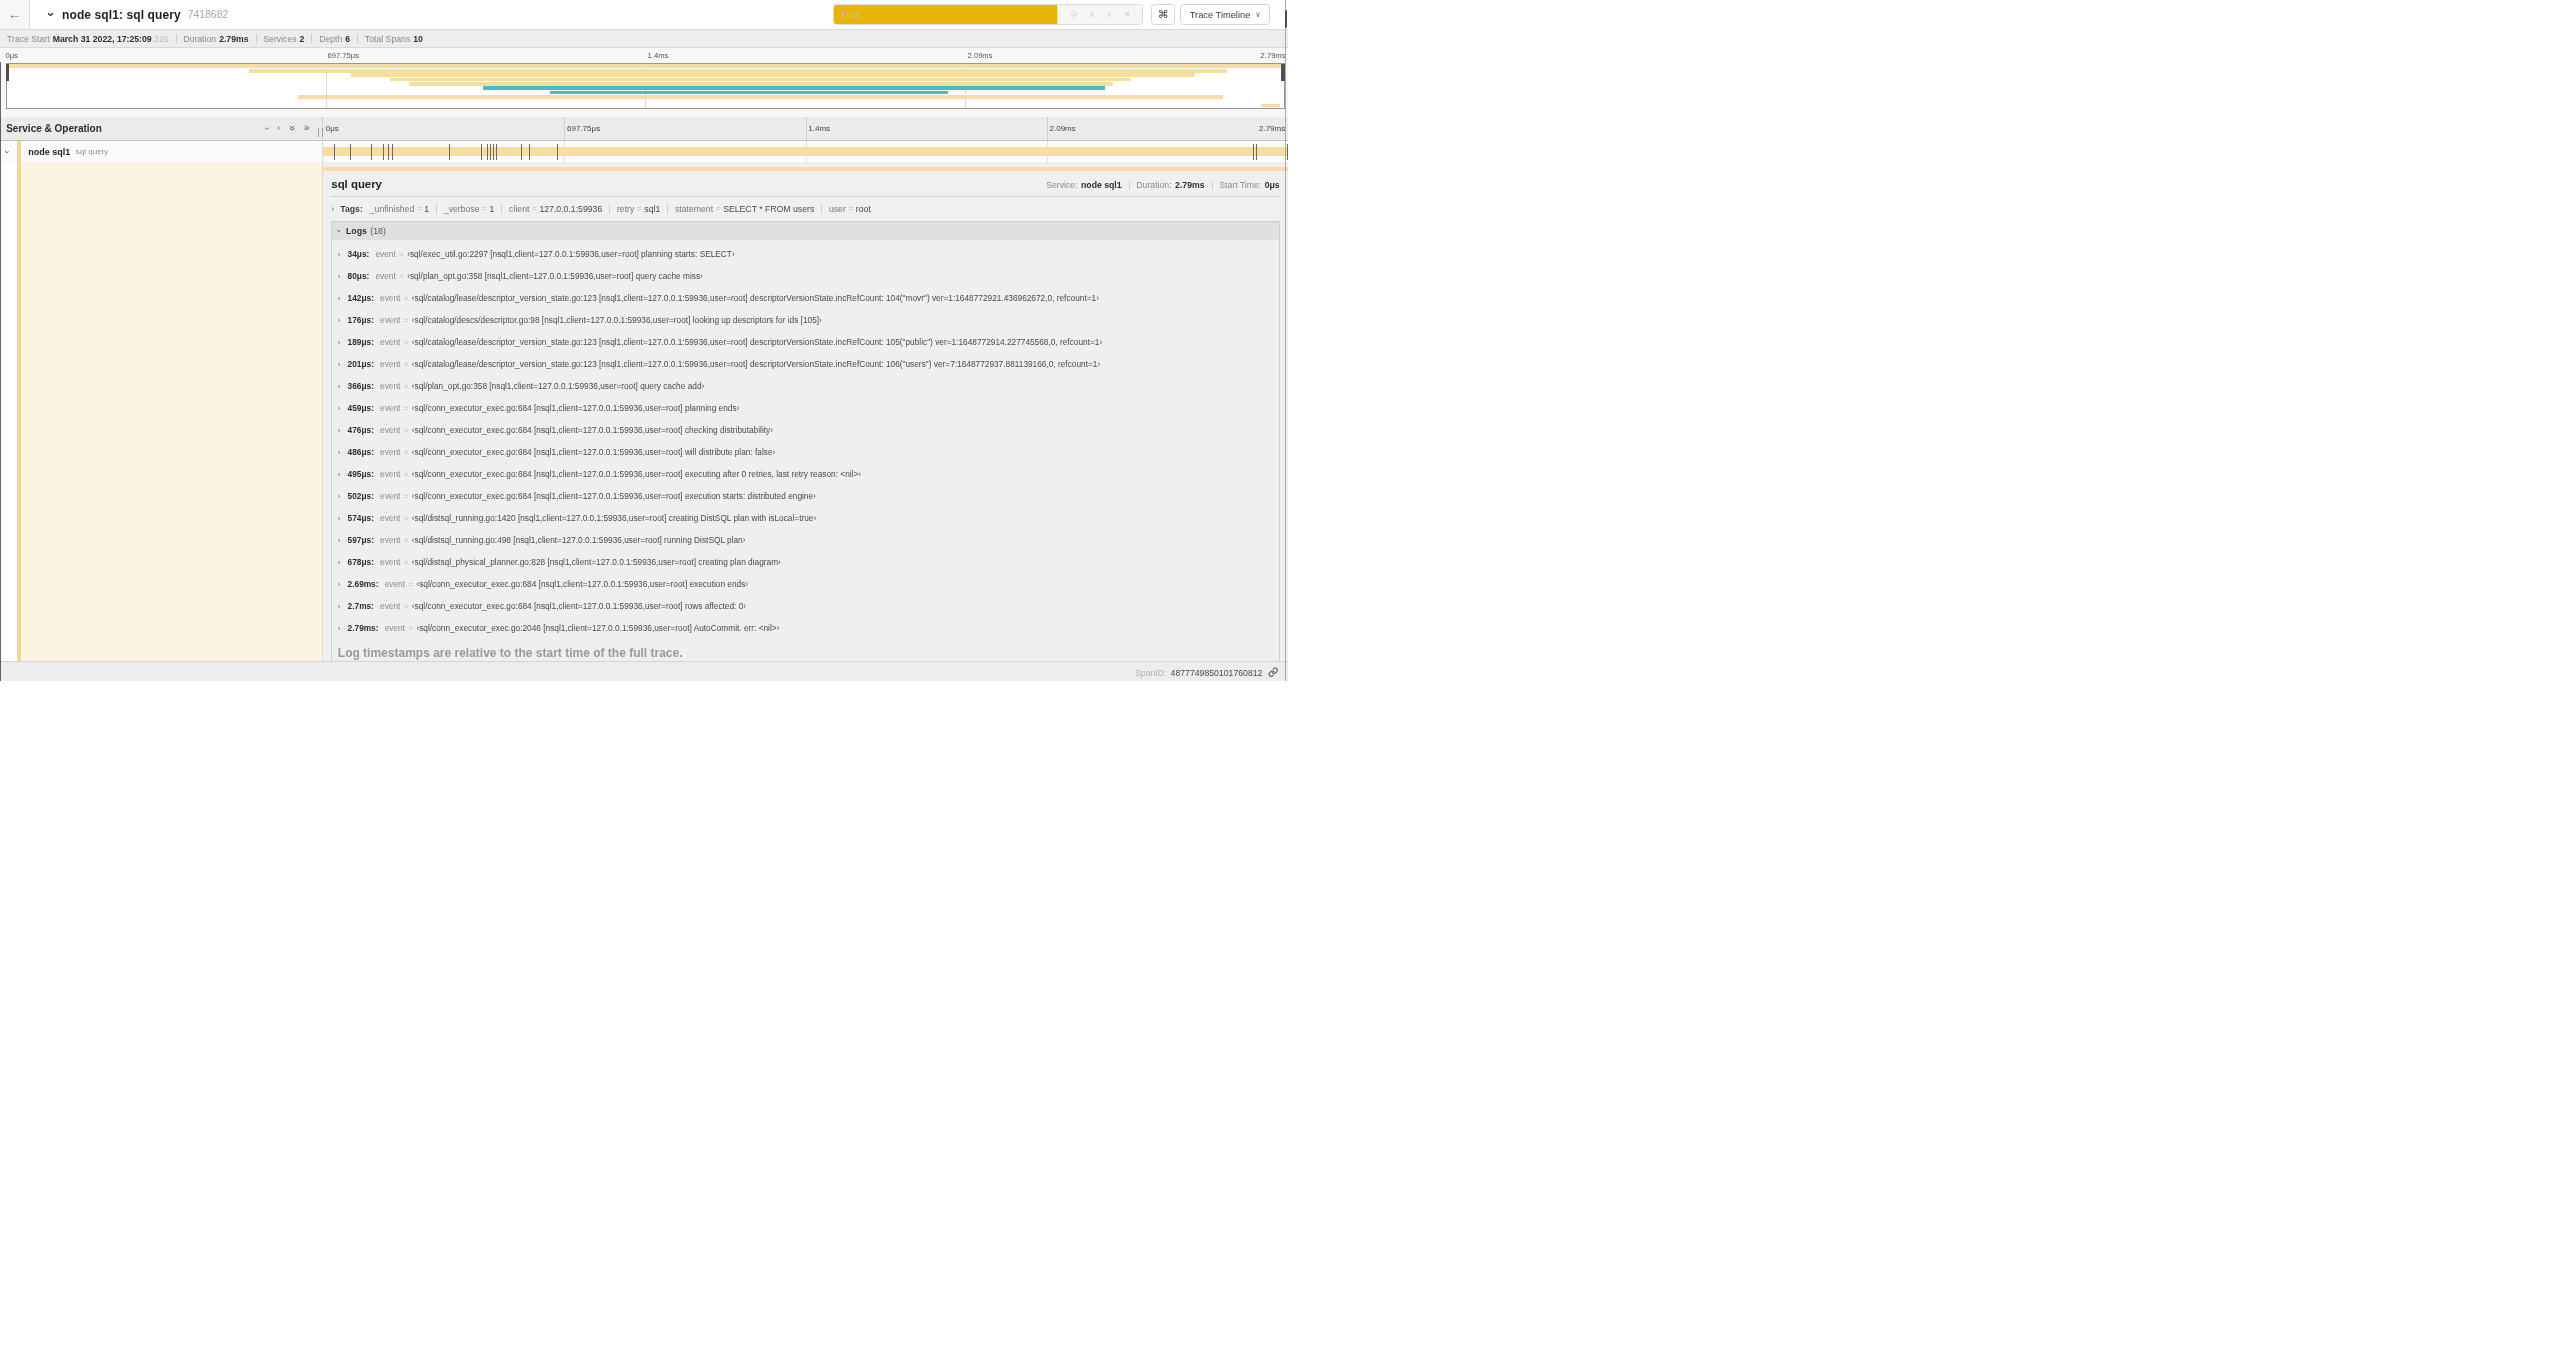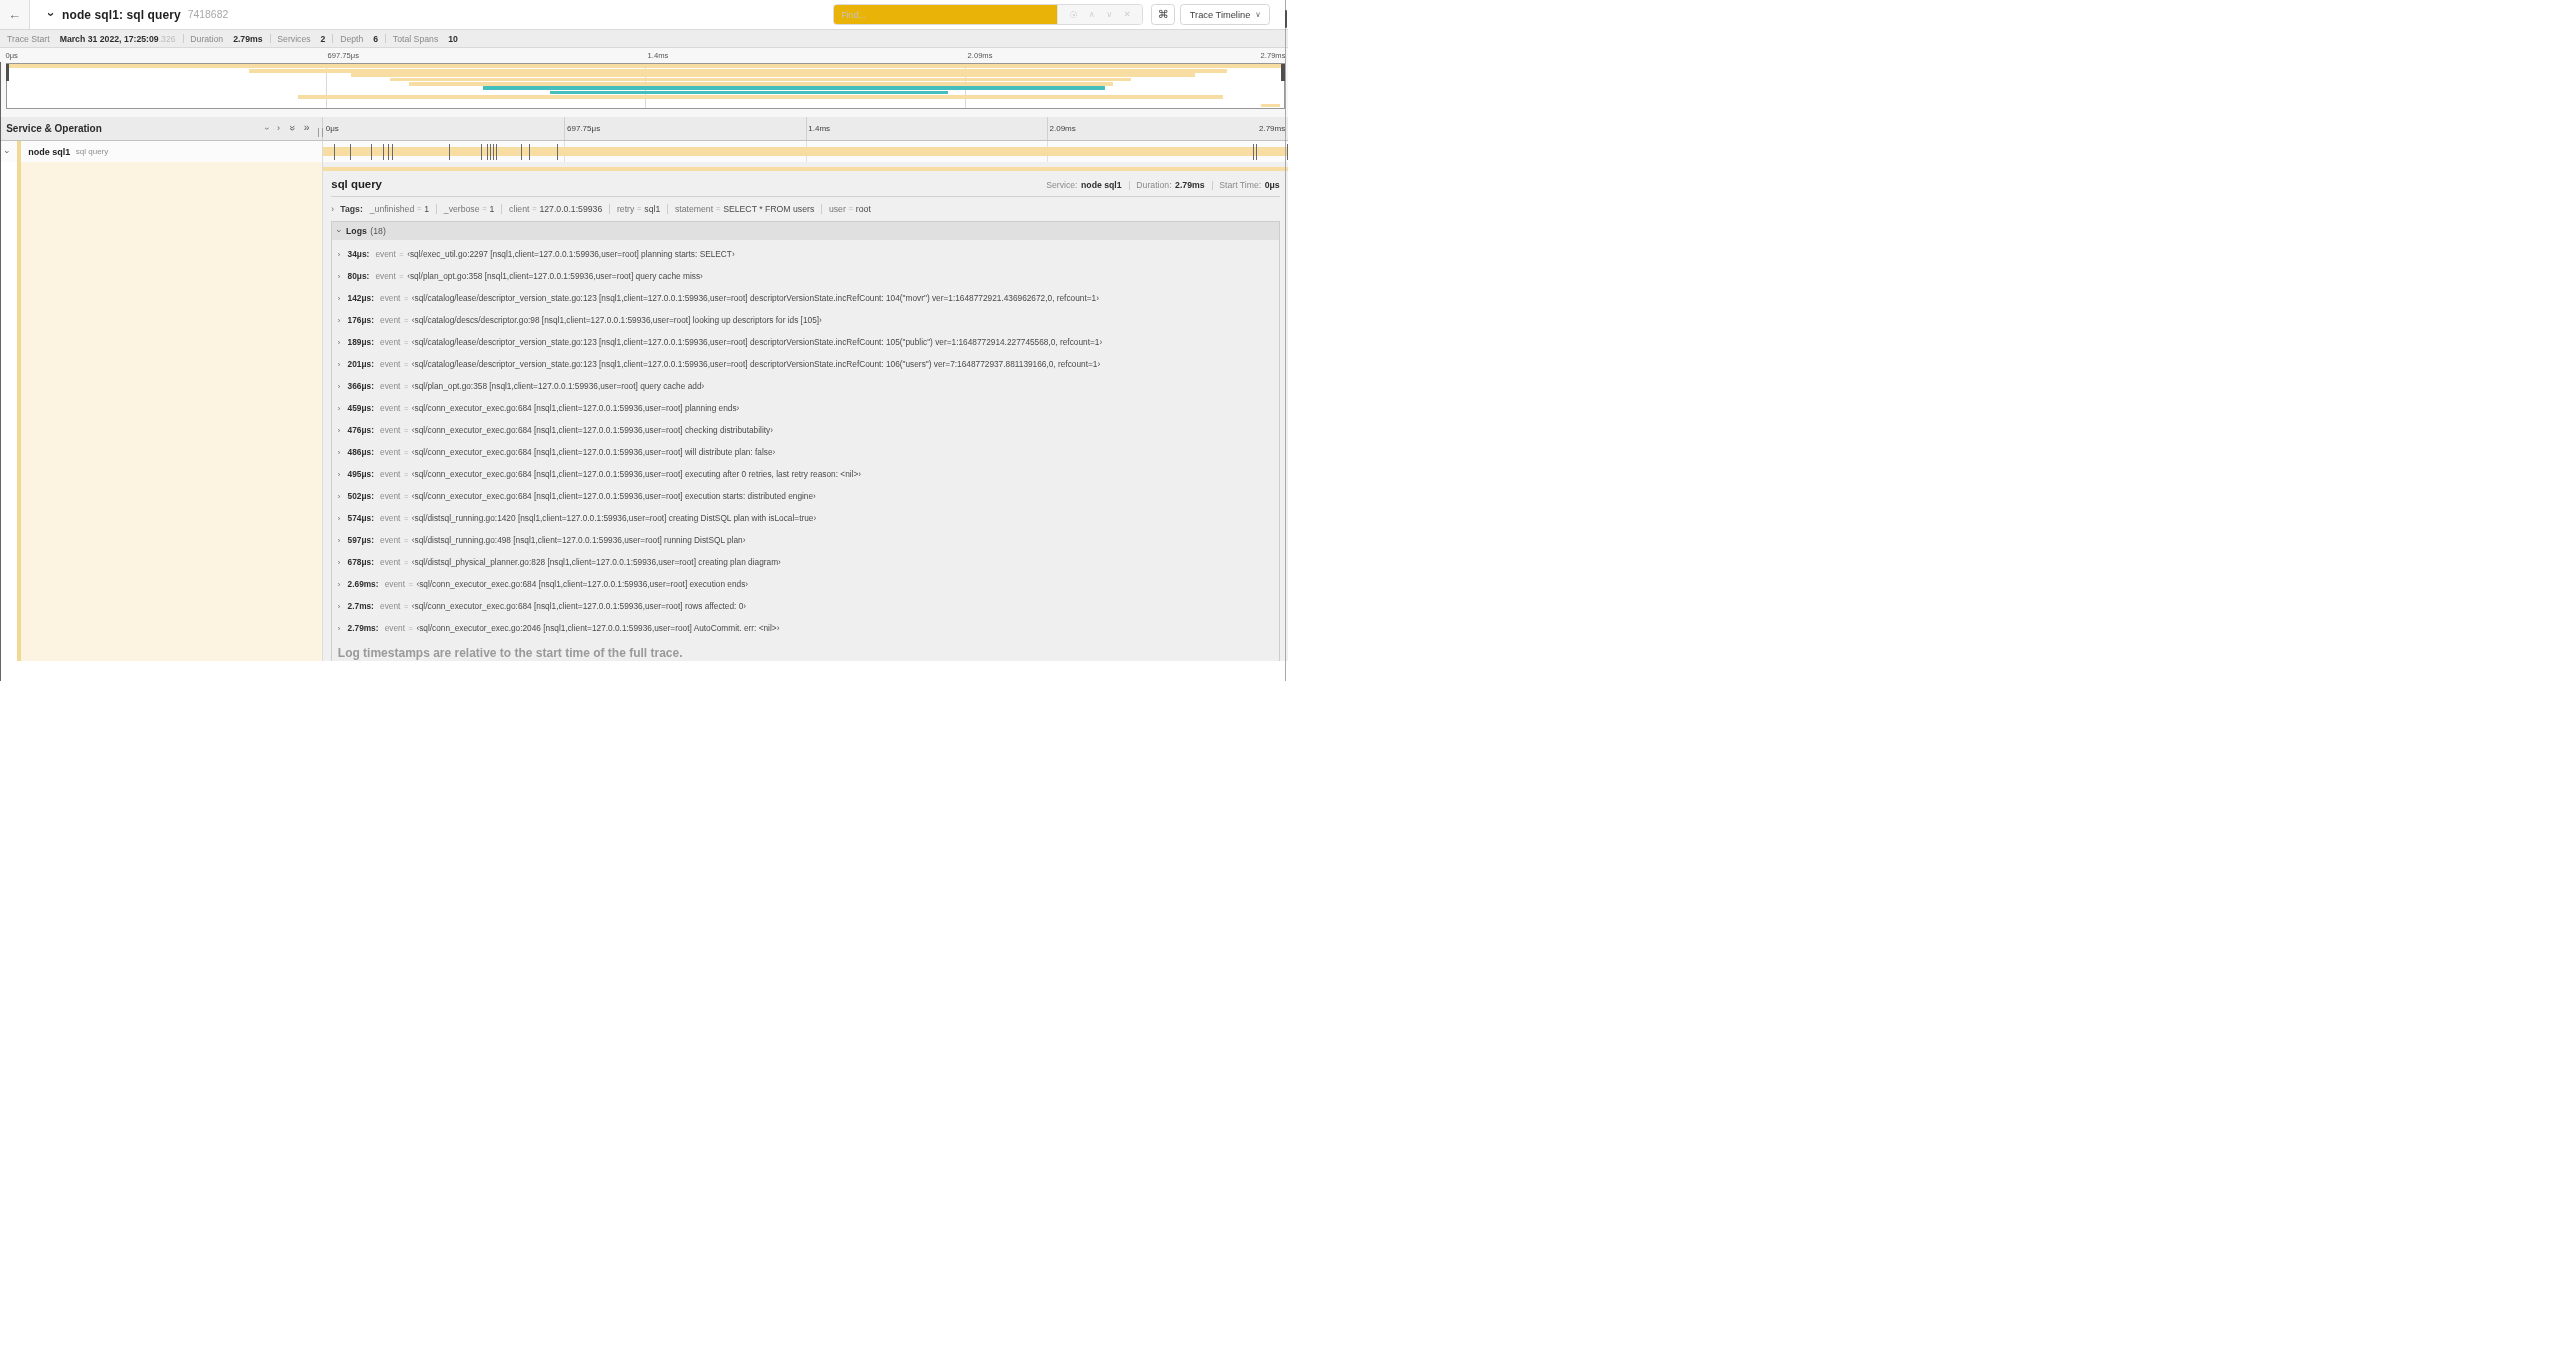--- a/index.html
+++ b/index.html
@@ -21,21 +21,21 @@
   .find-icons { width:85px; background:#f6f6f6; border-left:0.7px solid #e2e2e2; display:flex; align-items:center; justify-content:space-evenly; color:#cfcfcf; }
   .find-icons .fi { font-size:8.3px; line-height:1; cursor:pointer; }
   .icon-target { position:relative; width:7.6px; height:7.6px; border:0.9px dotted #cfcfcf; border-radius:50%; display:inline-block; }
   .icon-target i { position:absolute; left:2.2px; top:2.2px; width:1.8px; height:1.8px; background:#cfcfcf; border-radius:50%; }
   .cmd-btn { margin-left:8.3px; width:23.5px; height:21px; border:0.7px solid #d6d6d6; border-radius:3.5px; background:#fff; font-size:11px; color:#4a4a4a; display:flex; align-items:center; justify-content:center; cursor:pointer; font-family:inherit; }
   .view-btn { margin-left:5.5px; margin-right:18px; height:21px; padding:0 8.3px; border:0.7px solid #d6d6d6; border-radius:3.5px; background:#fff; font-size:9.3px; color:#3d3d3d; display:flex; align-items:center; gap:4.8px; cursor:pointer; font-family:inherit; }
   .view-btn .vchev { font-size:7.6px; color:#6a6a6a; }
 
   
   .infobar { height:19px; background:#ededed; border-top:0.7px solid #d9d9d9; border-bottom:0.7px solid #d9d9d9; display:flex; align-items:center; padding-left:7px; font-size:8.7px; color:#8a8a8a; }
-  .infobar .ti-val { font-weight:bold; color:#2e2e2e; margin-left:10px; }
+  .infobar .ti-val { font-weight:bold; color:#2e2e2e; margin-left:3px; }
   .infobar .ti-suffix { color:#bdbdbd; }
   .infobar .sep { width:0.7px; height:9.7px; background:#cdcdcd; margin:0 7px; }
 
   
   .minimap { height:69px; background:#f7f7f7; position:relative; }
   .mm-axis { position:absolute; left:5.5px; right:2.8px; top:2.8px; height:10.4px; font-size:7.6px; color:#555; }
   .mm-axis span { position:absolute; white-space:nowrap; }
   .mm-canvas { position:absolute; left:5.5px; right:2.8px; top:15.2px; bottom:8.3px; background:#fff; border:0.7px solid #979797; cursor:crosshair; }
   .mm-grid { position:absolute; top:0; bottom:0; width:0.7px; background:#d9d9d9; }
   .mm-span { position:absolute; }
@@ -425,18 +425,28 @@
               <span class="g-key">event</span>
               <span class="g-eq">=</span>
               <span class="g-val">‹sql/conn_executor_exec.go:2046 [nsql1,client=127.0.0.1:59936,user=root] AutoCommit. err: &lt;nil&gt;›</span>
             </div>
           </div>
         <div class="logs-note">Log timestamps are relative to the start time of the full trace.</div>
       </div>
     </div>
   </div>
 
+  <div class="bottombar">
+    <span class="spanid-label">SpanID:</span>
+    <span class="spanid-val">4877749850101760812</span>
+    <span class="link-icon">
+      <svg width="10.4" height="10.4" viewBox="0 0 24 24" fill="none" stroke="#555" stroke-width="2.4" stroke-linecap="round">
+        <path d="M10 13a5 5 0 0 0 7.5.5l3-3a5 5 0 0 0-7-7l-1.7 1.7"></path>
+        <path d="M14 11a5 5 0 0 0-7.5-.5l-3 3a5 5 0 0 0 7 7l1.7-1.7"></path>
+      </svg>
+    </span>
+  </div>
 
   <div class="left-edge"></div>
   <div class="right-line"></div>
   <div class="right-thumb"></div>
 </div>
 
 
 </body></html>

